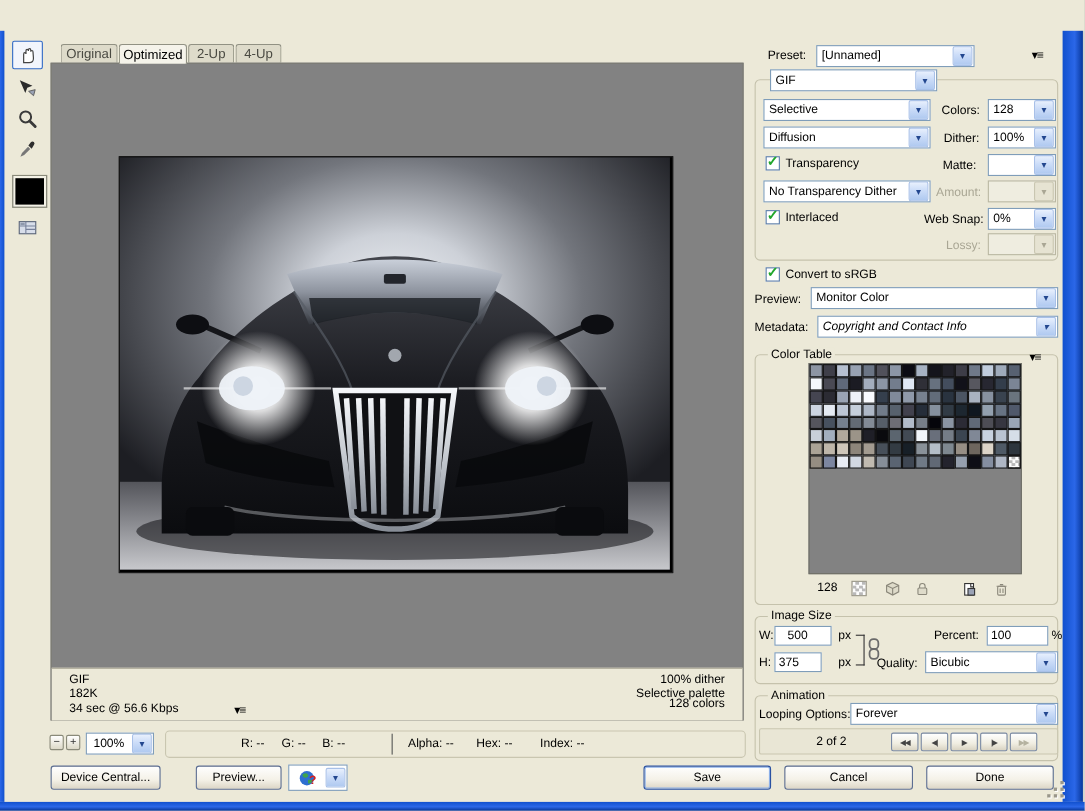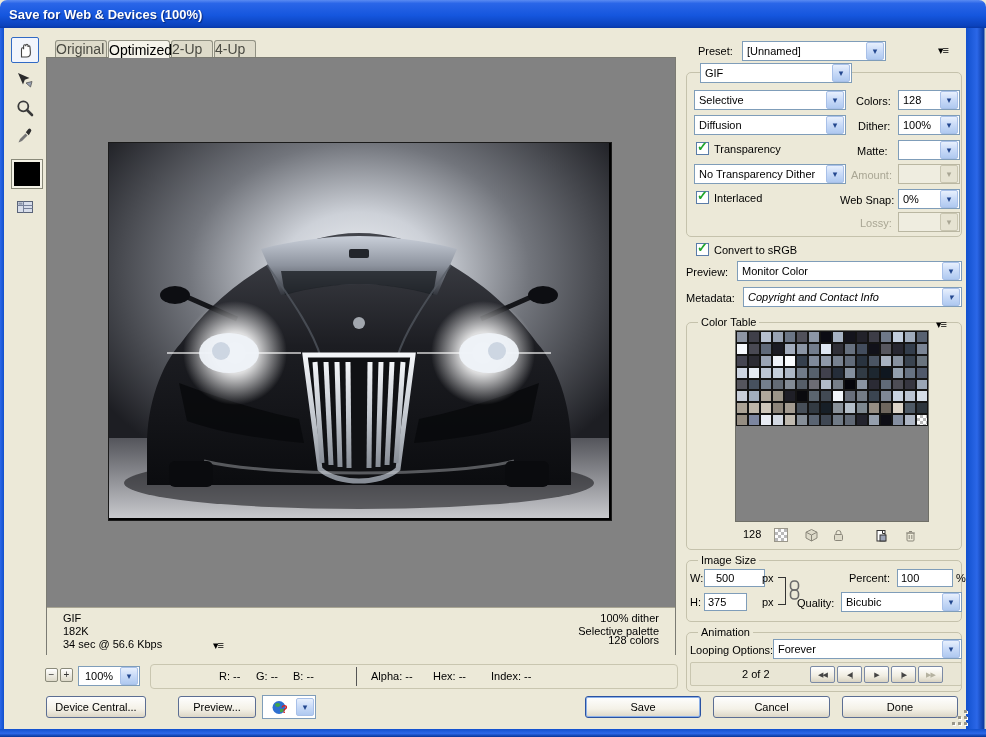--- a/index.html
+++ b/index.html
@@ -14,22 +14,22 @@
   .edge-r{left:966px;top:28px;width:20px;height:701px;background:linear-gradient(90deg,#1150CD,#2B67E8 55%,#0A3AA0 90%,#D6D3CE 95%);}
   .edge-b{left:0;top:729px;width:986px;height:8px;background:linear-gradient(180deg,#1150CD,#2B67E8 55%,#0A3AA0 95%);}
 
   
   .toolbtn{width:28px;height:26px;box-sizing:border-box;display:flex;align-items:center;justify-content:center;}
   .toolbtn.sel{border:1px solid #316AC5;background:#F2F5FC;border-radius:2px;}
   .color-swatch{width:26px;height:24px;background:#000;border:2px solid #F4F2E6;box-shadow:0 0 0 1px #8A8A7A;}
 
   
   .tab{top:40px;height:17px;box-sizing:border-box;border:1px solid #919183;border-bottom:none;
-    border-radius:3px 3px 0 0;background:#DEDBCA;color:#4a4a42;font-size:14px;
-    display:flex;align-items:center;}
+    border-radius:3px 3px 0 0;background:#DEDBCA;color:#4a4a42;font-size:12px;
+    display:flex;align-items:center;justify-content:center;}
   .tab.active{background:#F5F3EA;color:#000;height:18px;z-index:5;}
 
   
   .preview-panel{left:46px;top:57px;width:630px;height:598px;box-sizing:border-box;
     border:1px solid #7b7b73;background:#828282;}
   .image-frame{left:61px;top:84px;width:502px;height:377px;border:1px solid #1a1a1a;background:#000;}
   .status-strip{left:0px;top:549px;width:628px;height:47px;background:#ECE9D8;border-top:1px solid #A9A694;}
   .status-strip .ln{position:absolute;font-size:11px;color:#000;white-space:nowrap;}
   .flyout{font-size:9px;color:#333;letter-spacing:-1px;cursor:default;}
 
@@ -77,23 +77,20 @@
   .pb.disabled{color:#b5b2a0;}
   .framebar{left:690px;top:662px;width:272px;height:24px;box-sizing:border-box;border:1px solid #C9C6B0;border-radius:2px;background:#E9E6D5;}
   .grip{left:952px;top:710px;width:16px;height:16px;}
   .grip i{position:absolute;width:3px;height:3px;background:#9a978a;box-shadow:1px 1px 0 #fff;}
 </style>
 </head>
 <body>
 
 <div class="window">
 
-  <div class="titlebar abs">
-    <span>Save for Web &amp; Devices (100%)</span>
-  </div>
   <div class="edge-l abs"></div>
   <div class="edge-r abs"></div>
   <div class="edge-b abs"></div>
 
   <div class="toolbtn sel abs" style="left:11px;top:37px;">
     <svg width="20" height="20" viewBox="0 0 20 20">
       <path d="M6.5,17 L6.5,9.5 Q6.5,7.8 7.6,7.8 Q8.6,7.8 8.6,9.2 L8.6,6.3 Q8.6,4.8 9.7,4.8 Q10.8,4.8 10.8,6.3 L10.8,5.6 Q10.8,4.2 11.9,4.2 Q13,4.2 13,5.8 L13,7 Q13,5.9 14,5.9 Q15,5.9 15,7.3 L15.4,12.6 Q15.6,17 11.5,17 Z" fill="#fff" stroke="#444" stroke-width="1.1"></path>
     </svg>
   </div>
   <div class="toolbtn abs" style="left:11px;top:67px;">
@@ -514,21 +511,21 @@
   <div class="ct-ico" style="left:902px;top:527px;">
     <svg width="15" height="15" viewBox="0 0 15 15">
         <rect x="4" y="5" width="7" height="8" rx="1" fill="none" stroke="#8a877a"></rect>
         <path d="M3,5 H12 M6,3.5 H9 M6.2,7 V11 M8.8,7 V11" fill="none" stroke="#8a877a"></path>
       </svg>
     </div>
 
   <div class="group" style="left:686px;top:560px;width:276px;height:62px;"></div>
   <span class="gtitle" style="left:698px;top:554px;">Image Size</span>
   <span class="lbl" style="left:690px;top:572px;">W:</span>
-  <input class="field" style="left: 704px; top: 569px; width: 61px; padding-left: 11px;" value="500">
+  <input class="field" style="left: 704px; top: 569px; width: 52px; padding-left: 11px;" value="500">
   <span class="lbl" style="left:762px;top:572px;">px</span>
   <span class="lbl" style="left:690px;top:596px;">H:</span>
   <input class="field" style="left: 704px; top: 593px; width: 43px;" value="375">
   <span class="lbl" style="left:762px;top:596px;">px</span>
   <div class="abs" style="left:778px;top:577px;width:7px;height:26px;border:1px solid #333;border-left:none;"></div>
   <div class="abs" style="left:789px;top:580px;">
     <svg width="11" height="20" viewBox="0 0 11 20">
         <rect x="1.5" y="1" width="8" height="9" rx="3.5" fill="none" stroke="#6a6a6a" stroke-width="1.6"></rect>
         <rect x="1.5" y="10" width="8" height="9" rx="3.5" fill="none" stroke="#6a6a6a" stroke-width="1.6"></rect>
       </svg></div>

